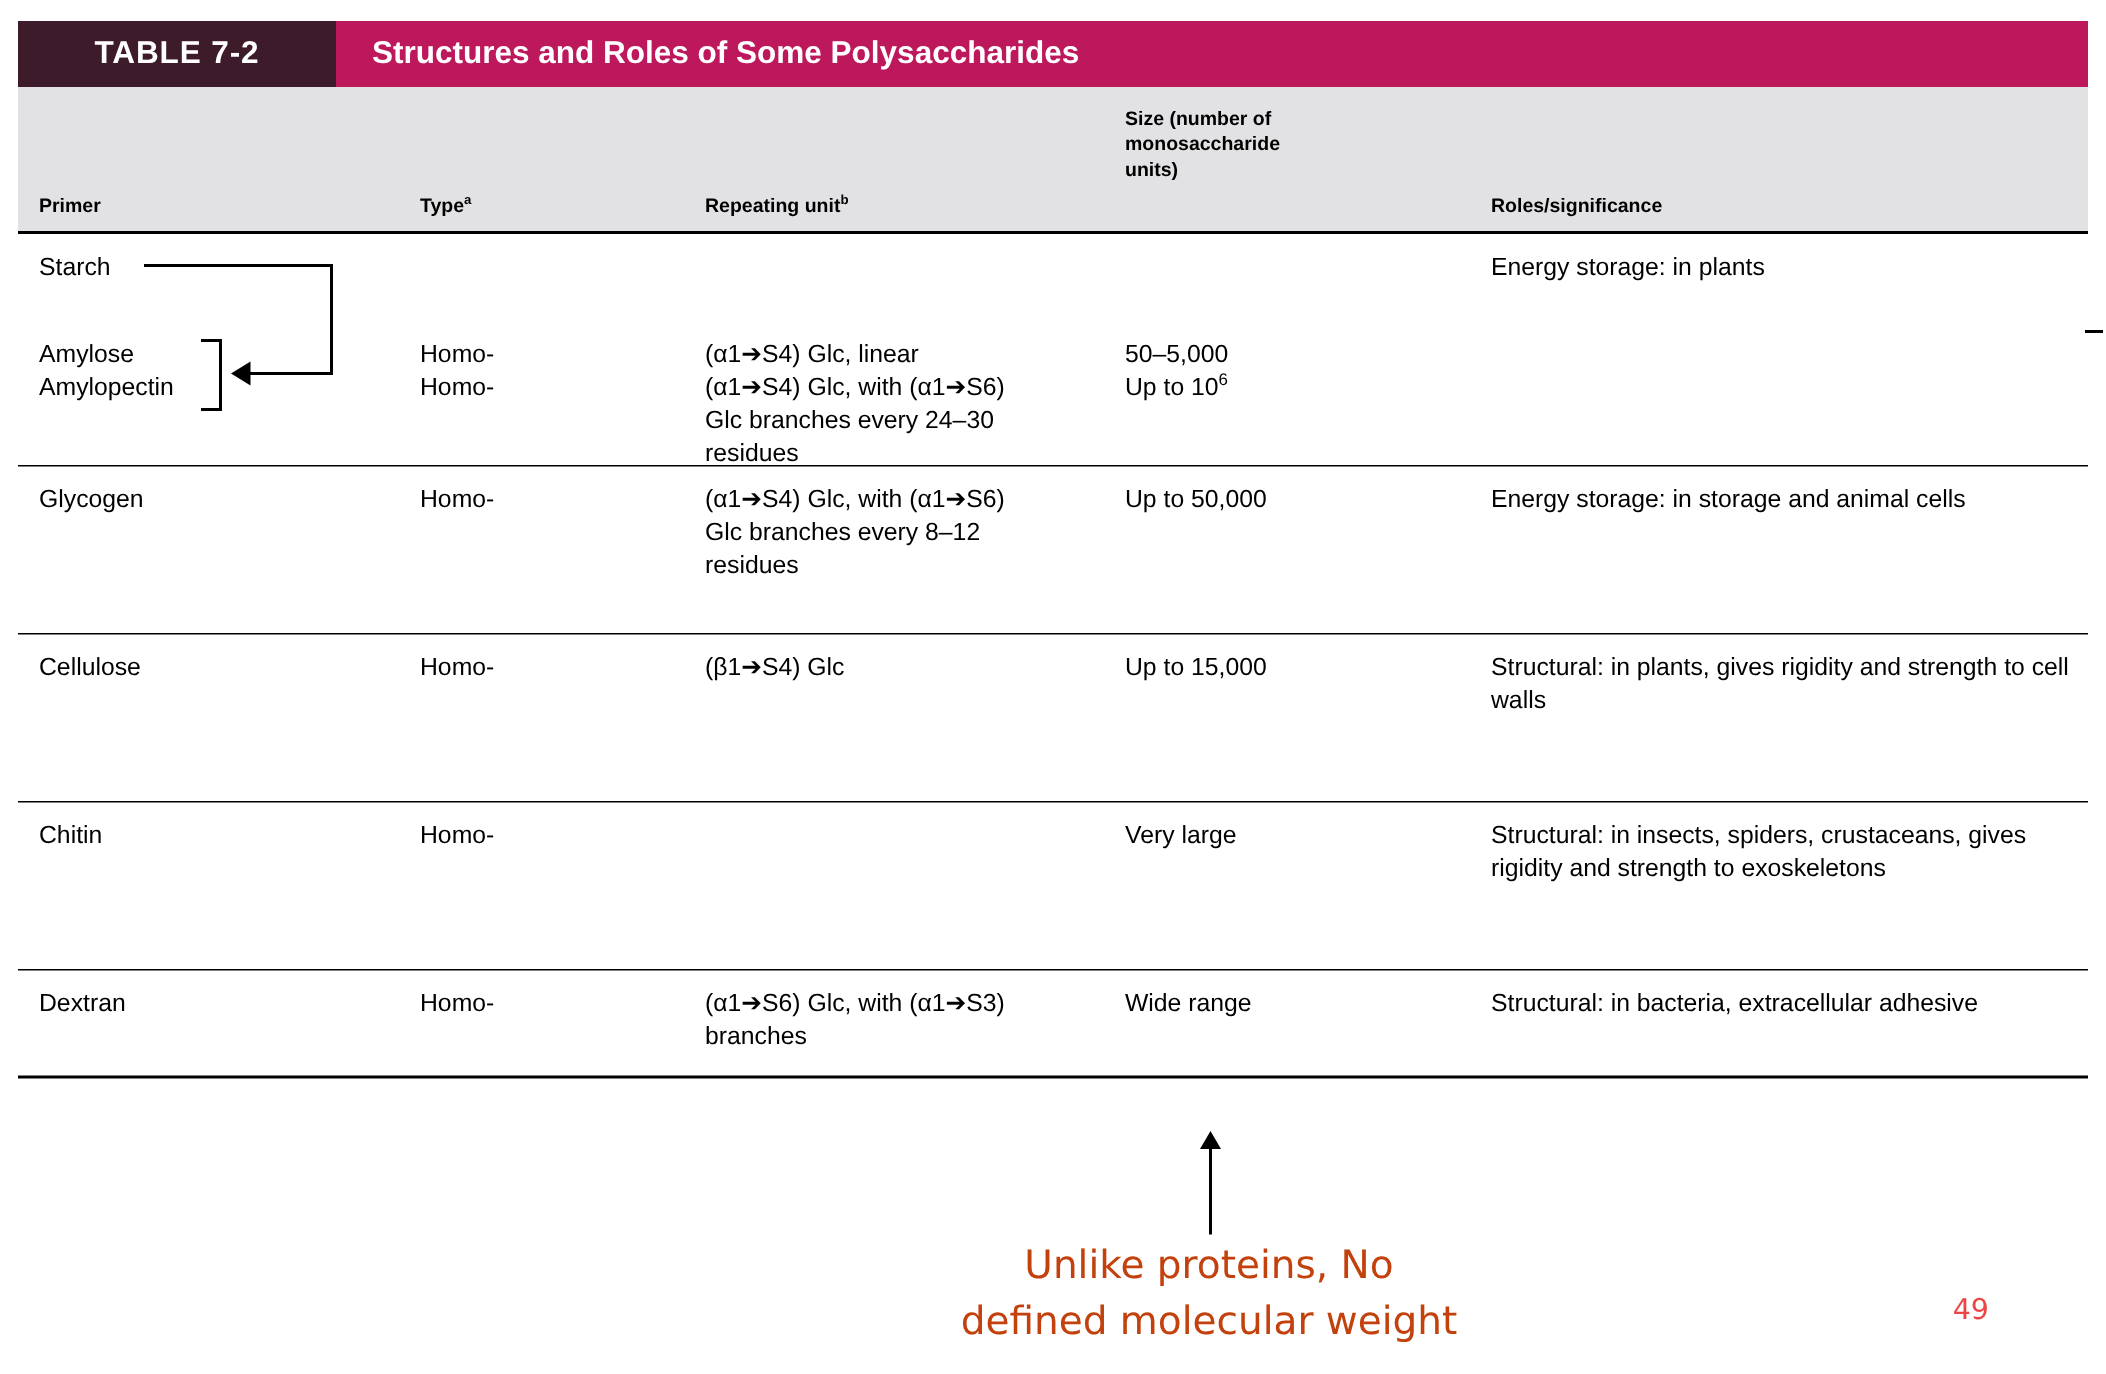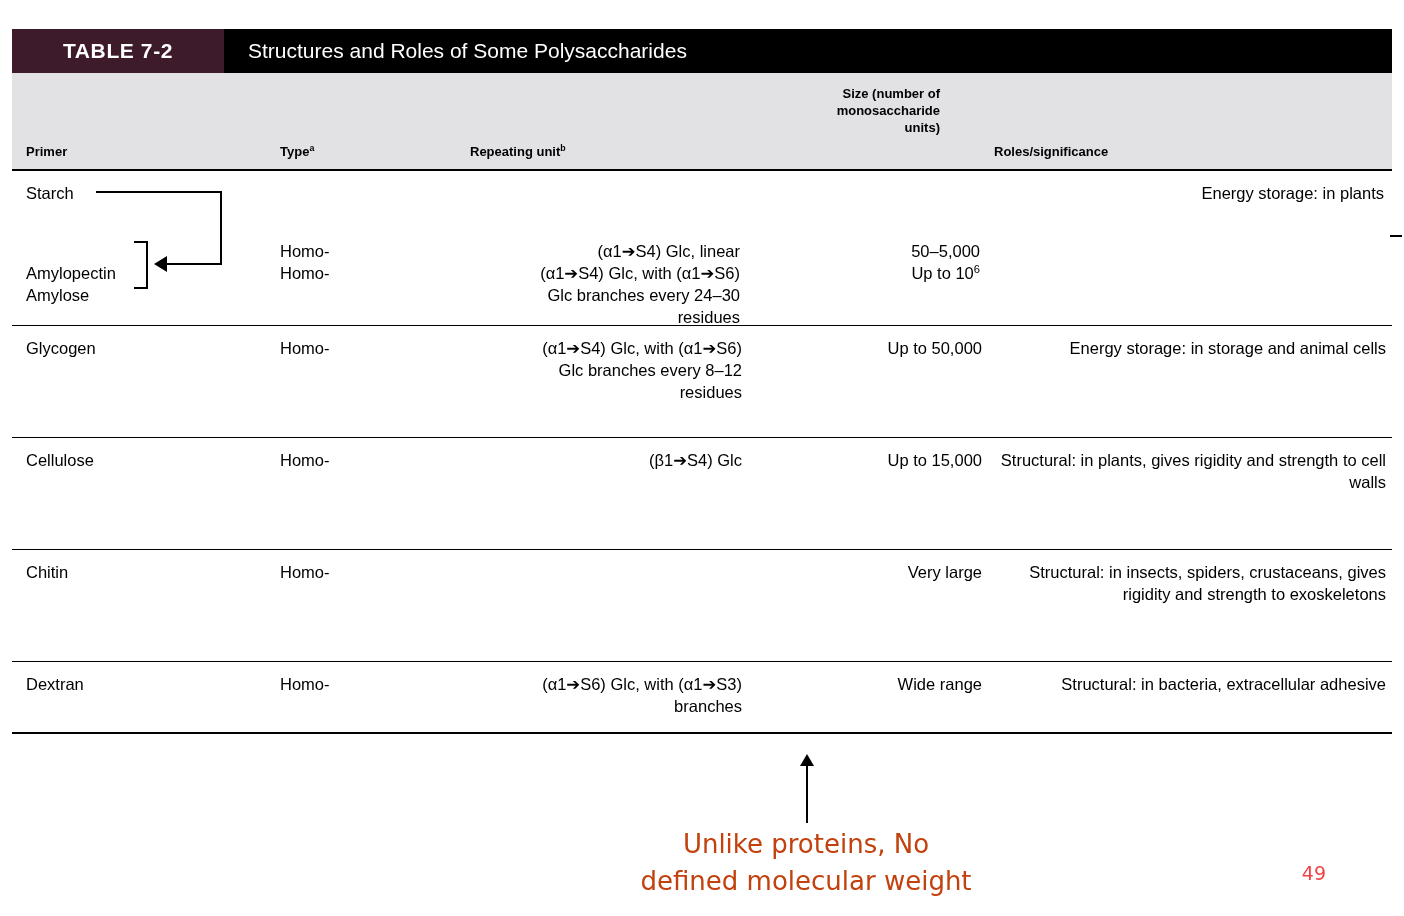--- a/index.html
+++ b/index.html
@@ -13,49 +13,48 @@
     font-family: "Liberation Sans", sans-serif;
     color: #000000;
     overflow: hidden;
     position: relative;
   }
 
   
   .table-wrap {
     position: absolute;
     left: 12px;
-    top: 29px;
+    top: 14px;
     width: 1380px;
-    text-align: right;
   }
   .title-bar {
     display: flex;
     align-items: stretch;
     height: 44px;
   }
   .title-tag {
     background: #3d1b2a;
     color: #ffffff;
     width: 212px;
     display: flex;
     align-items: center;
     justify-content: center;
     font-size: 21px;
     font-weight: bold;
     letter-spacing: 0.6px;
   }
   .title-text {
-    background: #000000;
+    background: #be185d;
     color: #ffffff;
     flex: 1;
     display: flex;
     align-items: center;
     padding-left: 24px;
     font-size: 21px;
-    font-weight: normal;
+    font-weight: bold;
   }
 
   
   .head-row {
     background: #e2e2e4;
     height: 96px;
     position: relative;
     border-bottom: 2px solid #000000;
   }
   .head-cell {
@@ -91,21 +90,21 @@
   .row.r1 { height: 155px; }
   .row.r2 { height: 112px; }
   .row.r3 { height: 112px; }
   .row.r4 { height: 112px; }
   .row.r5 { height: 72px; border-bottom: 2.4px solid #000; }
 
   .cell-pad { top: 12px; }
 
   
   .starch-label { left: 14px; top: 12px; }
-  .amy-label { left: 14px; top: 70px; margin-top: 44px; }
+  .amy-label { left: 14px; top: 70px; }
   .amyp-label { left: 14px; top: 92px; }
 
   .bracket {
     position: absolute;
     left: 122px;
     top: 70px;
     width: 14px;
     height: 48px;
     border: 2px solid #000;
     border-left: none;

